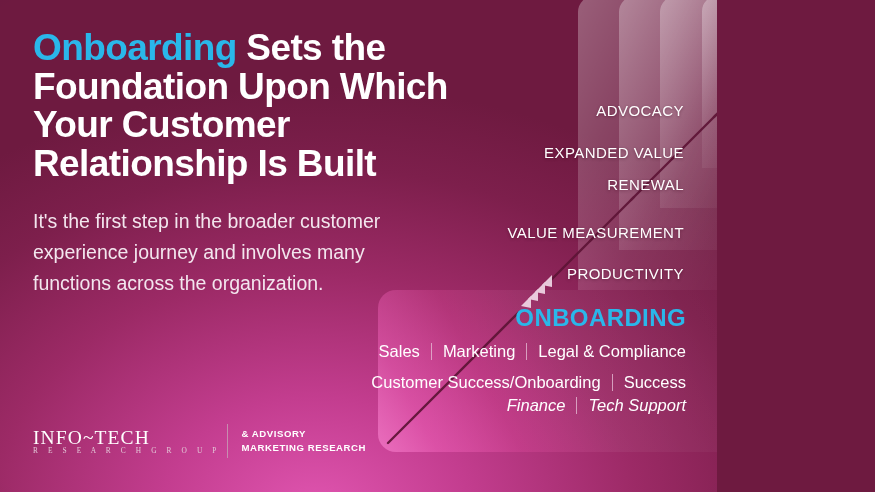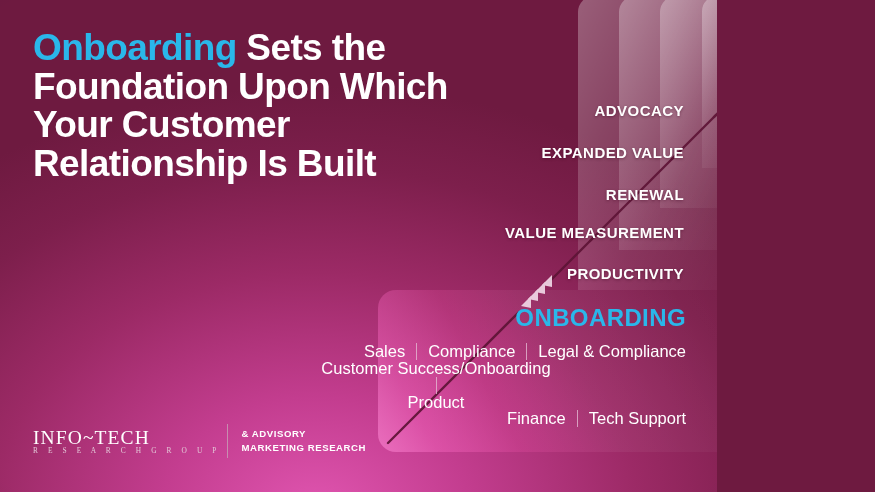--- a/index.html
+++ b/index.html
@@ -120,29 +120,29 @@
   }
 
   
   .diagonal { position:absolute; inset:0; z-index:5; pointer-events:none; }
 
   
   .stage-labels { position:absolute; right:33px; top:0; z-index:6; width:520px; text-align:right; }
   .stage {
     position:absolute; right:0;
     font-size:15px;
-    font-weight:bold;
+    font-weight:normal;
     letter-spacing:.45px;
     color:#ffffff;
     white-space:nowrap;
     text-shadow:0 1px 3px rgba(60,0,30,0.45);
   }
   .stage.s1 { top:102px; }
   .stage.s2 { top:144px; }
-  .stage.s3 { top:186px; }
+  .stage.s3 { top:176px; }
   .stage.s4 { top:224px; }
   .stage.s5 { top:265px;margin-left:12px; }
 
   
   .ob-wrap {
     position:absolute;
     right:31px; top:306px;
     width:500px;
     text-align:right;
     z-index:6;
@@ -157,22 +157,22 @@
   .fn-line {
     margin-top:13px;
     font-size:16.5px;
     color:#ffffff;
     line-height:1;
     display:flex;
     justify-content:flex-end;
     align-items:center;
     gap:0px;
   }
-  .fn-line.l2 { margin-top:0;flex-direction:column; }
-  .fn-line.l3 { margin-top:0; }
+  .fn-line.l2 { margin-top:14px; }
+  .fn-line.l3 { margin-top:6px;font-style:italic; }
   .fn { white-space:nowrap; }
   .sep {
     display:inline-block;
     width:1px; height:17px;
     background:#e3b9d2;
     opacity:.8;
     margin:0 11px;
   }
 </style>
 </head>
@@ -202,44 +202,45 @@
     <g fill="#f0d7e6" opacity="0.92">
       <polygon points="521,306 531,296 531,308"></polygon>
       <polygon points="528,299 538,289 538,301"></polygon>
       <polygon points="535,292 545,282 545,294"></polygon>
       <polygon points="542,285 552,275 552,287"></polygon>
     </g>
   </svg>
 
   <h1 class="headline"><span class="accent">Onboarding</span><span> Sets the Foundation Upon Which Your Customer Relationship Is Built</span></h1>
 
+  <p class="subhead">It's the first step in the broader customer experience journey and involves many functions across the organization.</p>
 
   <div class="stage-labels">
     <div class="stage s1">ADVOCACY</div>
     <div class="stage s2">EXPANDED VALUE</div>
     <div class="stage s3">RENEWAL</div>
     <div class="stage s4">VALUE MEASUREMENT</div>
     <div class="stage s5">PRODUCTIVITY</div>
   </div>
 
   <div class="ob-wrap">
     <div class="ob-title">ONBOARDING</div>
 
     <div class="fn-line l1">
       <span class="fn">Sales</span>
       <span class="sep"></span>
-      <span class="fn">Compliance</span>
+      <span class="fn">Marketing</span>
       <span class="sep"></span>
       <span class="fn">Legal &amp; Compliance</span>
     </div>
 
     <div class="fn-line l2">
       <span class="fn">Customer Success/Onboarding</span>
       <span class="sep"></span>
-      <span class="fn">Product</span>
+      <span class="fn">Success</span>
     </div>
 
     <div class="fn-line l3">
       <span class="fn">Finance</span>
       <span class="sep"></span>
       <span class="fn">Tech Support</span>
     </div>
   </div>
 
   <div class="logo-wrap">

